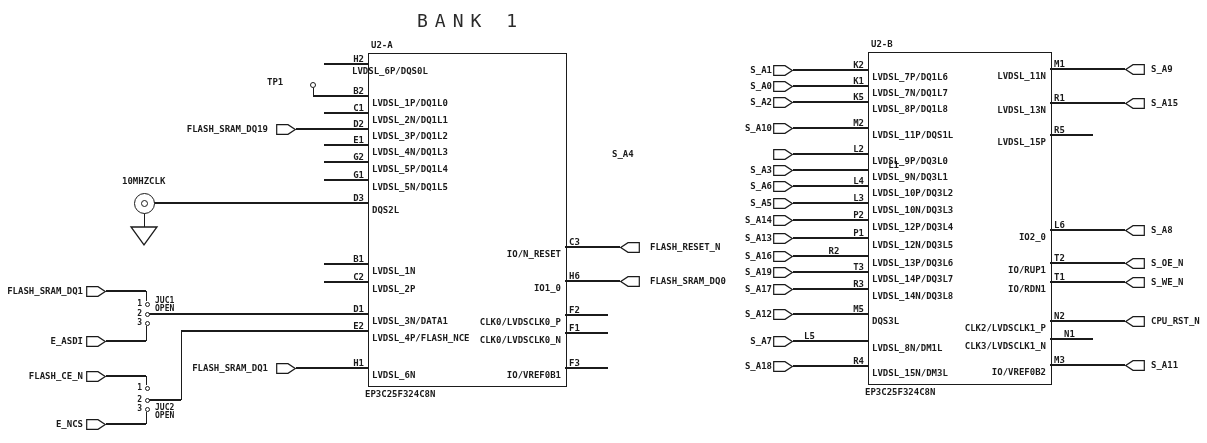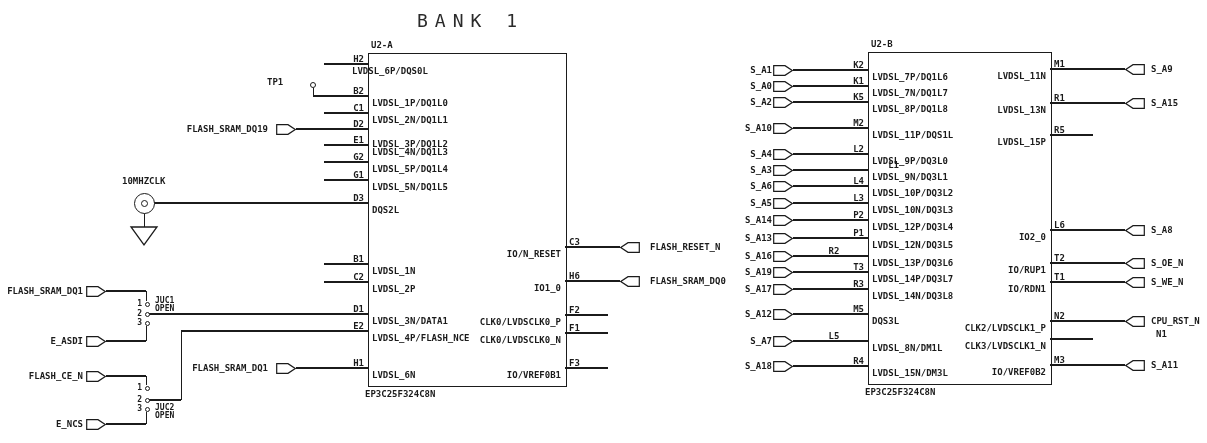--- a/index.html
+++ b/index.html
@@ -27,21 +27,21 @@
       <div class="lbl" style="left: 304px; top: 54px; width: 60px; text-align: right;">H2</div>
       <div class="lbl" style="left: 352px; top: 65.5px;">LVDSL_6P/DQS0L</div>
       <div style="position: absolute; left: 313px; top: 95.4px; width: 55px; height: 1.2px; background: rgb(27, 27, 27);"></div>
       <div class="lbl" style="left: 304px; top: 86px; width: 60px; text-align: right;">B2</div>
       <div class="lbl" style="left: 372px; top: 97.5px;">LVDSL_1P/DQ1L0</div>
       <div style="position: absolute; left: 324px; top: 112.4px; width: 44px; height: 1.2px; background: rgb(27, 27, 27);"></div>
       <div class="lbl" style="left: 304px; top: 103px; width: 60px; text-align: right;">C1</div>
       <div class="lbl" style="left: 372px; top: 114.5px;">LVDSL_2N/DQ1L1</div>
       <div style="position: absolute; left: 296px; top: 128.4px; width: 72px; height: 1.2px; background: rgb(27, 27, 27);"></div>
       <div class="lbl" style="left: 304px; top: 119px; width: 60px; text-align: right;">D2</div>
-      <div class="lbl" style="left: 372px; top: 130.5px; margin-top: 8px;">LVDSL_3P/DQ1L2</div>
+      <div class="lbl" style="left: 372px; top: 130.5px;">LVDSL_3P/DQ1L2</div>
       <svg width="20" height="11" style="left: 276px; top: 123.5px;">
         <polygon points="0.7,0.7 12,0.7 19.3,5.5 12,10.3 0.7,10.3" fill="#fff" stroke="#1b1b1b" stroke-width="1.2"></polygon>
       </svg>
       <div class="lbl" style="left: 108px; top: 124px; width: 160px; text-align: right;">FLASH_SRAM_DQ19</div>
       <div style="position: absolute; left: 324px; top: 144.4px; width: 44px; height: 1.2px; background: rgb(27, 27, 27);"></div>
       <div class="lbl" style="left: 304px; top: 135px; width: 60px; text-align: right;">E1</div>
       <div class="lbl" style="left: 372px; top: 146.5px;">LVDSL_4N/DQ1L3</div>
       <div style="position: absolute; left: 324px; top: 161.4px; width: 44px; height: 1.2px; background: rgb(27, 27, 27);"></div>
       <div class="lbl" style="left: 304px; top: 152px; width: 60px; text-align: right;">G2</div>
       <div class="lbl" style="left: 372px; top: 163.5px;">LVDSL_5P/DQ1L4</div>
@@ -123,21 +123,21 @@
       <svg width="20" height="11" style="left: 773px; top: 122.5px;">
         <polygon points="0.7,0.7 12,0.7 19.3,5.5 12,10.3 0.7,10.3" fill="#fff" stroke="#1b1b1b" stroke-width="1.2"></polygon>
       </svg>
       <div class="lbl" style="left: 612px; top: 123px; width: 160px; text-align: right;">S_A10</div>
       <div style="position: absolute; left: 793px; top: 153.4px; width: 75px; height: 1.2px; background: rgb(27, 27, 27);"></div>
       <div class="lbl" style="left: 804px; top: 144px; width: 60px; text-align: right;">L2</div>
       <div class="lbl" style="left: 872px; top: 155.5px;">LVDSL_9P/DQ3L0</div>
       <svg width="20" height="11" style="left: 773px; top: 148.5px;">
         <polygon points="0.7,0.7 12,0.7 19.3,5.5 12,10.3 0.7,10.3" fill="#fff" stroke="#1b1b1b" stroke-width="1.2"></polygon>
       </svg>
-      <div class="lbl" style="left: 612px; top: 149px; width: 160px; text-align: right;">S_A4</div>
+      <div class="lbl" style="left: 612px; top: 149px; width: 160px; text-align: left;">S_A4</div>
       <div style="position: absolute; left: 793px; top: 169.4px; width: 75px; height: 1.2px; background: rgb(27, 27, 27);"></div>
       <div class="lbl" style="left: 839px; top: 160px; width: 60px; text-align: right;">L1</div>
       <div class="lbl" style="left: 872px; top: 171.5px;">LVDSL_9N/DQ3L1</div>
       <svg width="20" height="11" style="left: 773px; top: 164.5px;">
         <polygon points="0.7,0.7 12,0.7 19.3,5.5 12,10.3 0.7,10.3" fill="#fff" stroke="#1b1b1b" stroke-width="1.2"></polygon>
       </svg>
       <div class="lbl" style="left: 612px; top: 165px; width: 160px; text-align: right;">S_A3</div>
       <div style="position: absolute; left: 793px; top: 185.4px; width: 75px; height: 1.2px; background: rgb(27, 27, 27);"></div>
       <div class="lbl" style="left: 804px; top: 176px; width: 60px; text-align: right;">L4</div>
       <div class="lbl" style="left: 872px; top: 187.5px;">LVDSL_10P/DQ3L2</div>
@@ -188,21 +188,21 @@
       </svg>
       <div class="lbl" style="left: 612px; top: 284px; width: 160px; text-align: right;">S_A17</div>
       <div style="position: absolute; left: 793px; top: 313.4px; width: 75px; height: 1.2px; background: rgb(27, 27, 27);"></div>
       <div class="lbl" style="left: 804px; top: 304px; width: 60px; text-align: right;">M5</div>
       <div class="lbl" style="left: 872px; top: 315.5px;">DQS3L</div>
       <svg width="20" height="11" style="left: 773px; top: 308.5px;">
         <polygon points="0.7,0.7 12,0.7 19.3,5.5 12,10.3 0.7,10.3" fill="#fff" stroke="#1b1b1b" stroke-width="1.2"></polygon>
       </svg>
       <div class="lbl" style="left: 612px; top: 309px; width: 160px; text-align: right;">S_A12</div>
       <div style="position: absolute; left: 793px; top: 340.4px; width: 75px; height: 1.2px; background: rgb(27, 27, 27);"></div>
-      <div class="lbl" style="left: 804px; top: 331px; width: 60px; text-align: center;">L5</div>
+      <div class="lbl" style="left: 804px; top: 331px; width: 60px; text-align: left;">L5</div>
       <div class="lbl" style="left: 872px; top: 342.5px;">LVDSL_8N/DM1L</div>
       <svg width="20" height="11" style="left: 773px; top: 335.5px;">
         <polygon points="0.7,0.7 12,0.7 19.3,5.5 12,10.3 0.7,10.3" fill="#fff" stroke="#1b1b1b" stroke-width="1.2"></polygon>
       </svg>
       <div class="lbl" style="left: 612px; top: 336px; width: 160px; text-align: right;">S_A7</div>
       <div style="position: absolute; left: 793px; top: 365.4px; width: 75px; height: 1.2px; background: rgb(27, 27, 27);"></div>
       <div class="lbl" style="left: 804px; top: 356px; width: 60px; text-align: right;">R4</div>
       <div class="lbl" style="left: 872px; top: 367.5px;">LVDSL_15N/DM3L</div>
       <svg width="20" height="11" style="left: 773px; top: 360.5px;">
         <polygon points="0.7,0.7 12,0.7 19.3,5.5 12,10.3 0.7,10.3" fill="#fff" stroke="#1b1b1b" stroke-width="1.2"></polygon>
@@ -247,21 +247,21 @@
       </svg>
       <div class="lbl" style="left: 1151px; top: 277px;">S_WE_N</div>
       <div style="position: absolute; left: 1050px; top: 320.4px; width: 75px; height: 1.2px; background: rgb(27, 27, 27);"></div>
       <div class="lbl" style="left: 1054px; top: 311px;">N2</div>
       <div class="lbl" style="left: 926px; top: 322.5px; width: 120px; text-align: right;">CLK2/LVDSCLK1_P</div>
       <svg width="20" height="11" style="left: 1125px; top: 315.5px;">
         <polygon points="19.3,0.7 8,0.7 0.7,5.5 8,10.3 19.3,10.3" fill="#fff" stroke="#1b1b1b" stroke-width="1.2"></polygon>
       </svg>
       <div class="lbl" style="left: 1151px; top: 316px;">CPU_RST_N</div>
       <div style="position: absolute; left: 1050px; top: 338.4px; width: 43px; height: 1.2px; background: rgb(27, 27, 27);"></div>
-      <div class="lbl" style="left: 1108px; top: 329px; padding-left: 48px;">N1</div>
+      <div class="lbl" style="left: 1016px; top: 329px; padding-left: 48px;">N1</div>
       <div class="lbl" style="left: 926px; top: 340.5px; width: 120px; text-align: right;">CLK3/LVDSCLK1_N</div>
       <div style="position: absolute; left: 1050px; top: 364.4px; width: 75px; height: 1.2px; background: rgb(27, 27, 27);"></div>
       <div class="lbl" style="left: 1054px; top: 355px;">M3</div>
       <div class="lbl" style="left: 926px; top: 366.5px; width: 120px; text-align: right;">IO/VREF0B2</div>
       <svg width="20" height="11" style="left: 1125px; top: 359.5px;">
         <polygon points="19.3,0.7 8,0.7 0.7,5.5 8,10.3 19.3,10.3" fill="#fff" stroke="#1b1b1b" stroke-width="1.2"></polygon>
       </svg>
       <div class="lbl" style="left: 1151px; top: 360px;">S_A11</div>
       <div style="position: absolute; left: 313px; top: 88px; width: 1.2px; height: 8px; background: rgb(27, 27, 27);"></div>
       <div style="position: absolute; left: 144px; top: 213px; width: 1.2px; height: 14px; background: rgb(27, 27, 27);"></div>

